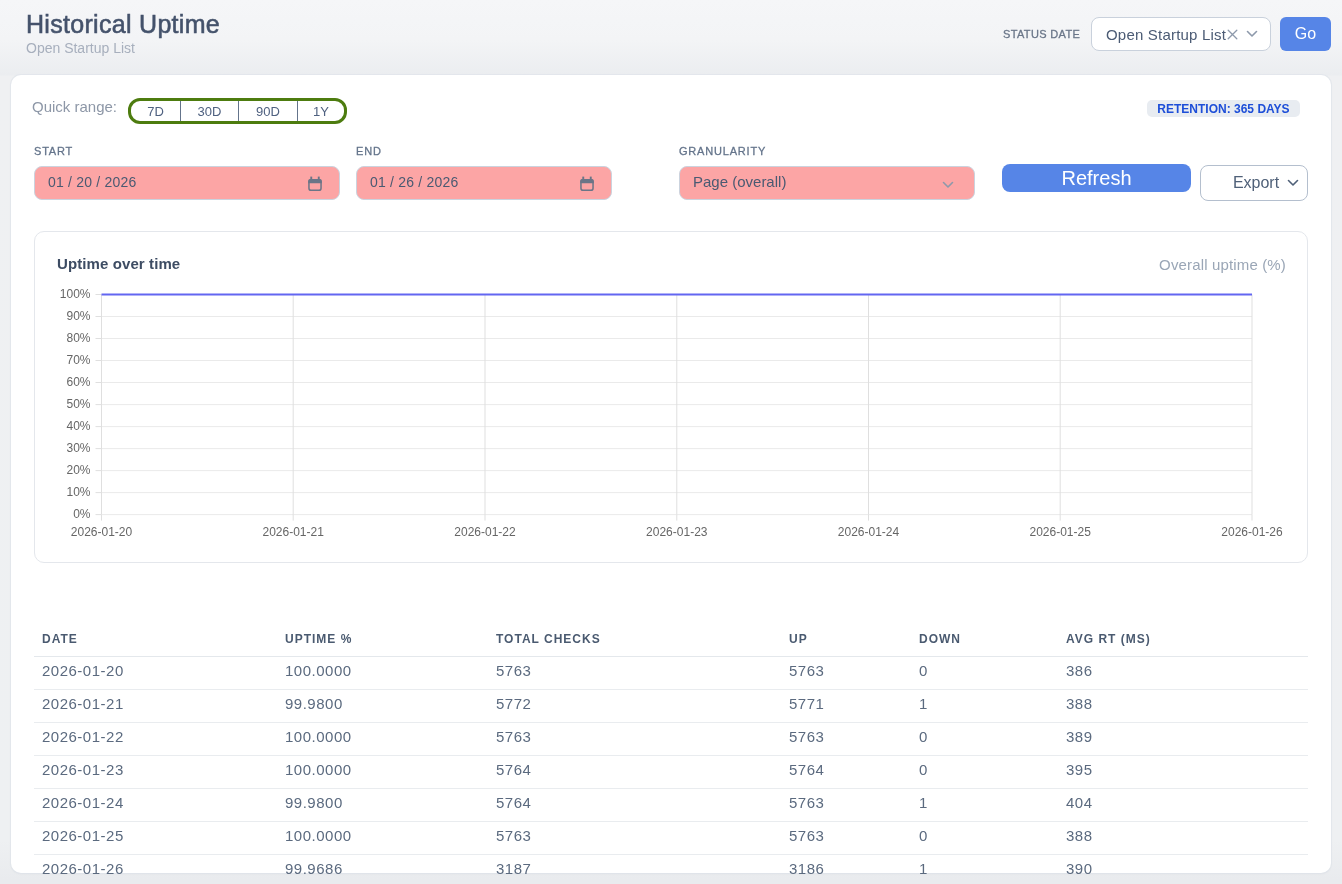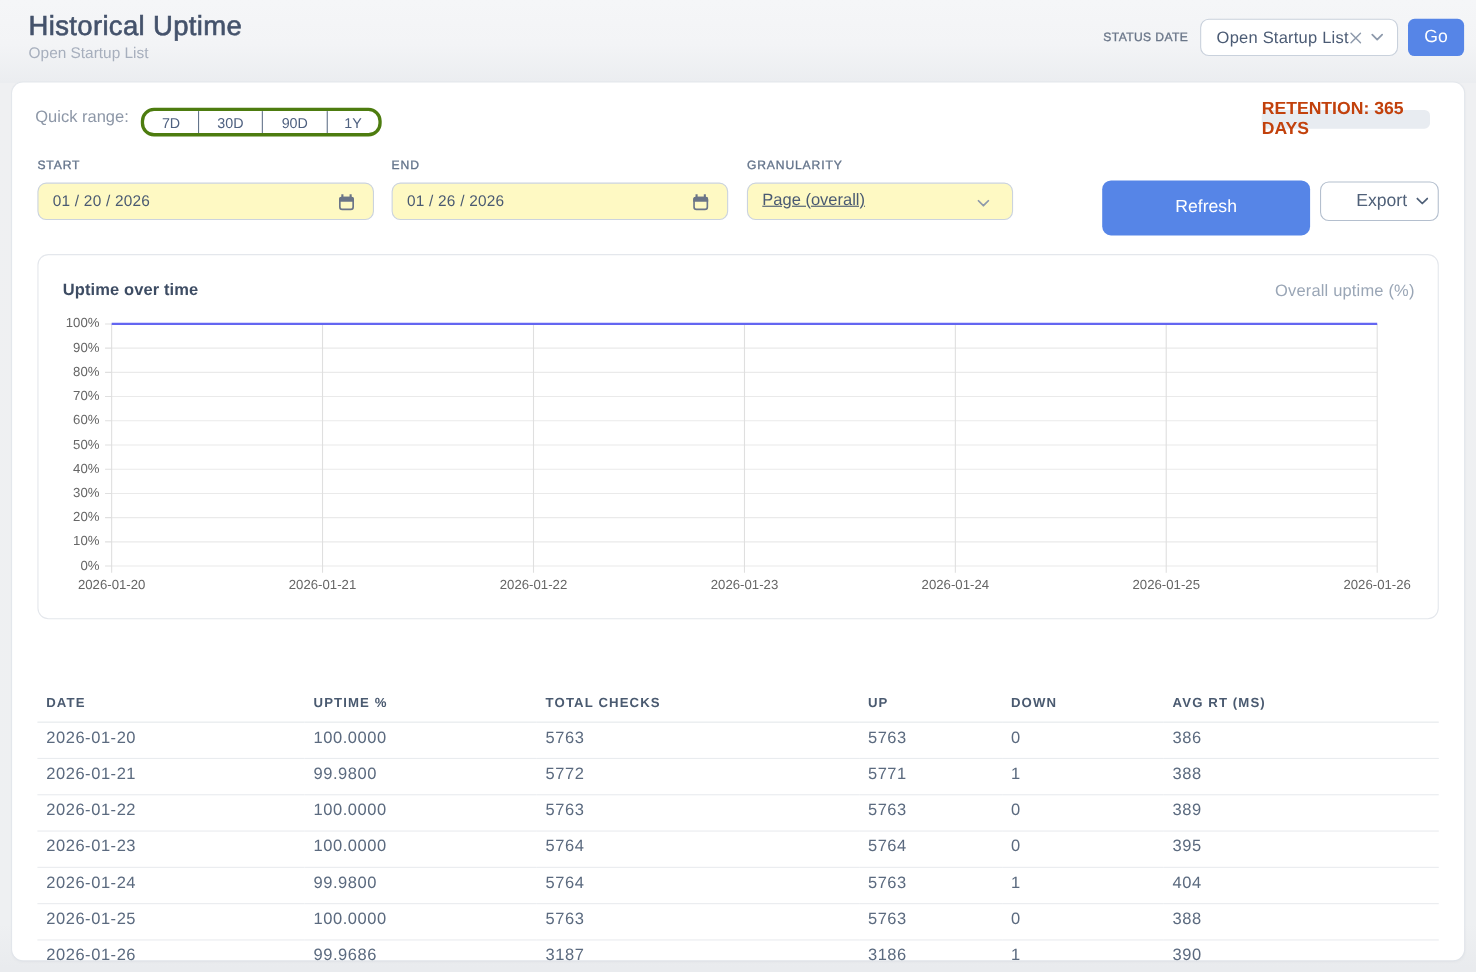--- a/index.html
+++ b/index.html
@@ -21,26 +21,26 @@
 .go-btn { left:1280px; top:17px; width:51px; height:34px; background:#5685e7; border-radius:6px; color:#fff; font-size:16px; display:flex; align-items:center; justify-content:center; }
 
 
 .panel { left:11px; top:75px; width:1320px; height:798px; background:#fff; border-radius:10px; box-shadow:0 0 0 1px rgba(222,227,233,.6), 0 1px 3px rgba(16,24,40,.04); }
 
 
 .qr-label { left:32px; top:98px; font-size:15px; color:#8d97a7; }
 .btn-group { left:128px; top:98px; height:26px; display:flex; border:3px solid #4d7c0f; border-radius:12px; overflow:hidden; background:#fff; }
 .btn-group div { font-size:13px; color:#4f6180; display:flex; align-items:center; justify-content:center; border-left:1px solid #64748b; }
 .btn-group div:first-child { border-left:none; }
-.badge { left:1147px; top:100px; width:153px; height:17px; background:#e8ecf1; border-radius:5px; font-size:16px; font-weight:700; color:#c2410c; letter-spacing:0; display:flex; align-items:center; justify-content:center; }
+.badge { left:1147px; top:100px; width:153px; height:17px; background:#e8ecf1; border-radius:5px; font-size:12px; font-weight:700; color:#1d4ed8; letter-spacing:0; display:flex; align-items:center; justify-content:center; }
 
 
 .flabel { font-size:11px; font-weight:400; color:#64748b; letter-spacing:0.8px; -webkit-text-stroke:0.3px #64748b; }
-.input { background:#fef9c3; border:1px solid #cbd3de; border-radius:8px; display:flex; align-items:center; padding-left:13px; padding-bottom:3px; font-size:14px; letter-spacing:0.2px; color:#4a5a72; }
-.refresh { left:1002px; top:164px; width:189px; height:50px; background:#5685e7; border-radius:8px; color:#fff; font-size:16px; display:flex; align-items:center; justify-content:center; }
+.input { background:#fca5a5; border:1px solid #cbd3de; border-radius:8px; display:flex; align-items:center; padding-left:13px; padding-bottom:3px; font-size:14px; letter-spacing:0.2px; color:#4a5a72; }
+.refresh { left:1002px; top:164px; width:189px; height:28px; background:#5685e7; border-radius:8px; color:#fff; font-size:20px; display:flex; align-items:center; justify-content:center; }
 .export { left:1200px; top:165px; width:108px; height:36px; background:#fff; border:1px solid #b4bfce; border-radius:8px; color:#4f6078; font-size:16px; display:flex; align-items:center; justify-content:center; gap:8px; padding-left:24px; }
 
 
 .card { left:34px; top:231px; width:1274px; height:332px; background:#fff; border:1px solid #e4e7ec; border-radius:10px; }
 .card-title { left:57px; top:255px; font-size:15px; font-weight:700; color:#3d4c63; letter-spacing:0.1px; }
 .card-right { top:256px; right:56px; font-size:15px; letter-spacing:0.15px; color:#9aa6b6; }
 
 
 table { position:absolute; left:34px; top:596px; width:1274px; border-collapse:collapse; table-layout:fixed;margin-top:36px; }
 th { font-size:12px; font-weight:700; color:#4a5a70; letter-spacing:1px; text-align:left; padding:0 0 10px 8px; border-bottom:1px solid #e4e8ec; }
@@ -81,31 +81,31 @@
 <div class="abs input" style="left:34px; top:166px; width:306px; height:34px;">01 / 20 / 2026
   <svg style="position:absolute; right:16px; top:9px;" width="16" height="16" viewBox="0 0 16 16">
       <g fill="#6b7587">
         <rect x="3.3" y="0.6" width="1.9" height="4"></rect>
         <rect x="10.8" y="0.6" width="1.9" height="4"></rect>
         <path d="M3.3 2.9 H12.7 Q14.8 2.9 14.8 5 V7.3 H1.2 V5 Q1.2 2.9 3.3 2.9 Z"></path>
       </g>
       <rect x="1.95" y="3.65" width="12.1" height="10.7" rx="2.2" fill="none" stroke="#6b7587" stroke-width="1.5"></rect>
     </svg>
 </div>
-<div class="abs input" style="left:356px; top:166px; width:306px; height:34px;">01 / 26 / 2026
+<div class="abs input" style="left:356px; top:166px; width:256px; height:34px;">01 / 26 / 2026
   <svg style="position:absolute; right:16px; top:9px;" width="16" height="16" viewBox="0 0 16 16">
       <g fill="#6b7587">
         <rect x="3.3" y="0.6" width="1.9" height="4"></rect>
         <rect x="10.8" y="0.6" width="1.9" height="4"></rect>
         <path d="M3.3 2.9 H12.7 Q14.8 2.9 14.8 5 V7.3 H1.2 V5 Q1.2 2.9 3.3 2.9 Z"></path>
       </g>
       <rect x="1.95" y="3.65" width="12.1" height="10.7" rx="2.2" fill="none" stroke="#6b7587" stroke-width="1.5"></rect>
     </svg>
 </div>
-<div class="abs input" style="left:679px; top:166px; width:242px; height:34px; font-size:15px; letter-spacing:0;text-decoration:underline;">Page (overall)
+<div class="abs input" style="left:679px; top:166px; width:296px; height:34px; font-size:15px; letter-spacing:0;">Page (overall)
   <svg style="position:absolute; right:20px; top:14px;" width="12" height="8" viewBox="0 0 12 8" fill="none">
       <path d="M1.5 1.5 L6 6 L10.5 1.5" stroke="#8d99ab" stroke-width="1.6" stroke-linecap="round" stroke-linejoin="round"></path>
     </svg>
 </div>
 <div class="abs refresh">Refresh</div>
 <div class="abs export">Export
   <svg width="12" height="8" viewBox="0 0 12 8" fill="none">
       <path d="M1.5 1.5 L6 6 L10.5 1.5" stroke="#4f6078" stroke-width="1.6" stroke-linecap="round" stroke-linejoin="round"></path>
     </svg>
 </div>

